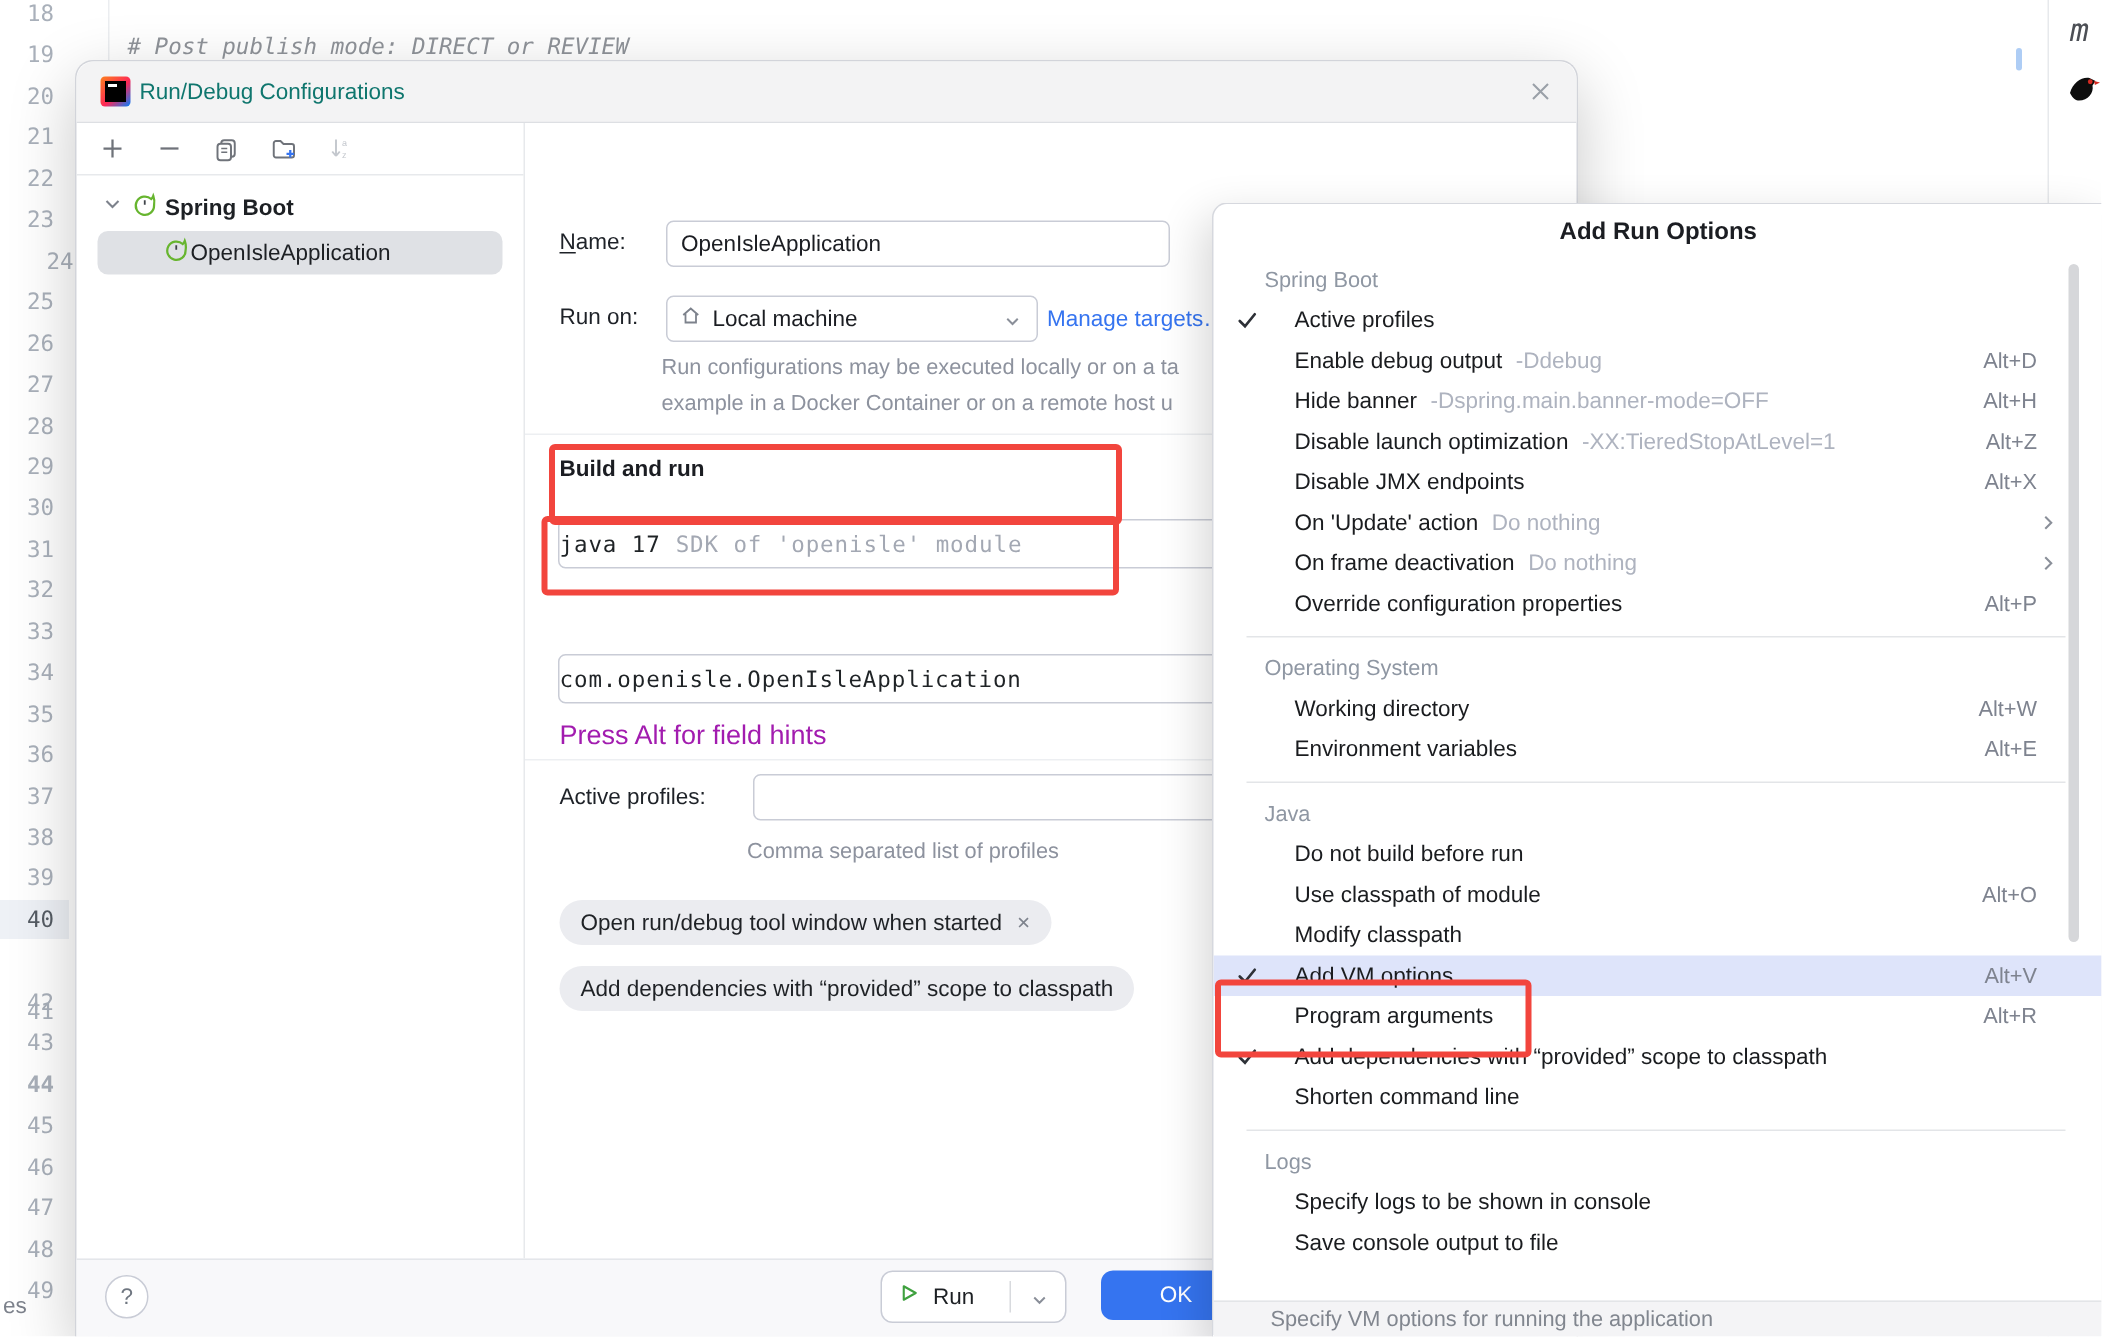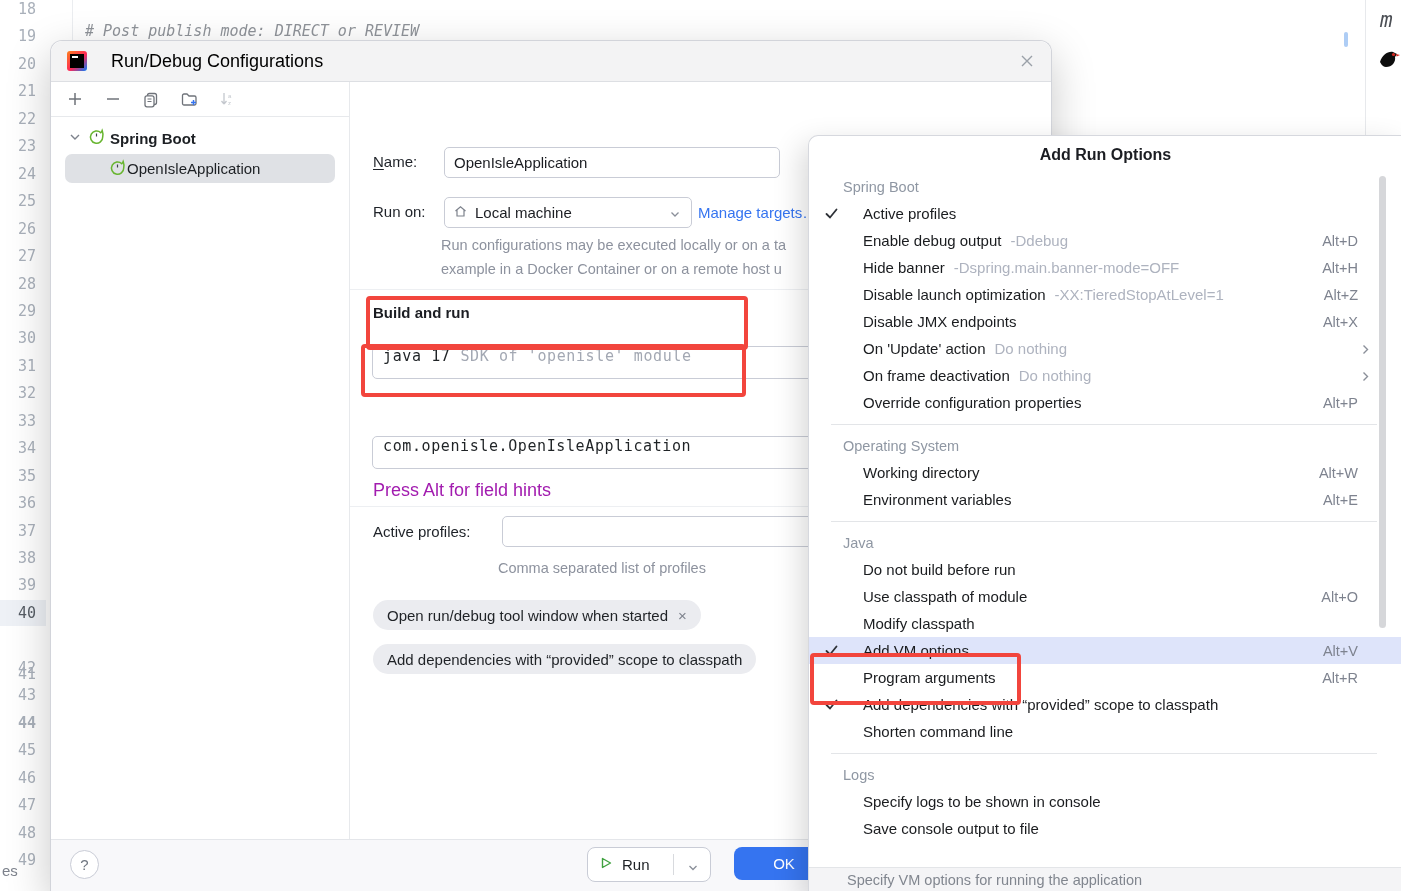--- a/index.html
+++ b/index.html
@@ -23,21 +23,21 @@
   
   #dialog{position:absolute;left:50px;top:40px;width:1000px;height:851px;background:#fff;
           border:1px solid #d2d4da;border-bottom:none;border-radius:12px 12px 0 0;
           box-shadow:0 14px 44px rgba(0,0,0,.22);}
   #titlebar{position:absolute;left:0;top:0;width:100%;height:40px;background:#f3f3f4;
             border-radius:12px 12px 0 0;border-bottom:1px solid #dddfe3;display:flex;align-items:center;}
   #dlg-logo{width:20px;height:20px;margin-left:16px;border-radius:3px;
             background:linear-gradient(135deg,#fc801d 0%,#fe2857 55%,#007eff 100%);position:relative;}
   #dlg-logo:before{content:"";position:absolute;left:3px;top:3px;right:3px;bottom:3px;background:#000;}
   #dlg-logo:after{content:"";position:absolute;left:5px;top:5px;width:6px;height:2px;background:#fff;}
-  #dlg-title{margin-left:24px;font-size:18px;color:#000000;}
+  #dlg-title{margin-left:6px;font-size:15px;color:#0f766e;}
   #dlg-close{position:absolute;right:14px;top:10px;width:20px;height:20px;color:#9aa0a8;cursor:pointer;}
 
   
   #left-panel{position:absolute;left:0;top:41px;width:298px;height:757px;border-right:1px solid #e7e9ec;}
   #lp-toolbar{height:34px;display:flex;align-items:center;gap:18px;padding-left:14px;border-bottom:1px solid #e7e9ec;}
   .tb-icon{width:20px;height:20px;display:flex;align-items:center;justify-content:center;}
   .tree-row{display:flex;align-items:center;height:28px;}
   #tree-root{margin-top:7px;padding-left:16px;font-weight:700;font-size:15px;gap:5px;}
   #tree-child{margin:2px 14px 0 14px;height:29px;background:#dfe1e5;border-radius:7px;
               padding-left:44px;font-size:15px;gap:1px;}
@@ -50,21 +50,21 @@
        display:flex;align-items:center;font-size:15px;color:#1b1d22;}
   u{text-underline-offset:2px;}
   #name-input{left:94px;top:65px;width:325px;height:29px;padding-left:9px;}
   #runon-select{left:94px;top:115px;width:238px;height:29px;padding-left:8px;gap:7px;}
   #runon-chevron{position:absolute;right:9px;top:9px;}
   #manage-targets{position:absolute;left:348px;top:122px;font-size:15px;color:#3574f0;white-space:nowrap;}
   .hint-line{position:absolute;left:91px;font-size:14.5px;color:#8d929e;white-space:nowrap;}
   .hsep{position:absolute;left:0;width:700px;height:1px;background:#edeff2;}
   #build-hdr{position:absolute;left:23px;top:222px;font-size:15px;font-weight:700;color:#1b1d22;}
   .mono-field{position:absolute;left:22px;width:670px;height:31px;background:#fff;border:1px solid #c9ccd6;
-              border-radius:5px;display:flex;align-items:flex-start;padding-left:10px;font-size:15px;letter-spacing:.6px;white-space:nowrap;overflow:hidden;}
+              border-radius:5px;display:flex;align-items:center;padding-left:0;font-size:15px;letter-spacing:.6px;white-space:nowrap;overflow:hidden;}
   .mf-main{color:#1f2326;}
   .mf-hint{color:#a3a8b3;margin-left:10px;}
   #fld-hints{position:absolute;left:23px;top:398px;font-size:18px;color:#a21caf;}
   #ap-input{left:152px;top:434px;width:540px;height:29px;}
   #ap-hint{position:absolute;left:148px;top:478px;font-size:14.5px;color:#8d929e;}
   .tag{position:absolute;left:23px;height:30px;background:#ebecf0;border-radius:15px;
        display:flex;align-items:center;padding:0 14px;font-size:15px;color:#1f2226;white-space:nowrap;gap:10px;}
   .tag .x{color:#7e838d;font-size:15px;}
 
   
@@ -126,21 +126,21 @@
       </div>
       <div class="gutter-row" style="top: 78.35px;">
         <span>21</span>
       </div>
       <div class="gutter-row" style="top: 105.8px;">
         <span>22</span>
       </div>
       <div class="gutter-row" style="top: 133.25px;">
         <span>23</span>
       </div>
-      <div class="gutter-row" style="top: 160.7px;">
+      <div class="gutter-row" style="top: 160.7px; padding-left: 13px;">
         <span>24</span>
       </div>
       <div class="gutter-row" style="top: 188.15px;">
         <span>25</span>
       </div>
       <div class="gutter-row" style="top: 215.6px;">
         <span>26</span>
       </div>
       <div class="gutter-row" style="top: 243.05px;">
         <span>27</span>

